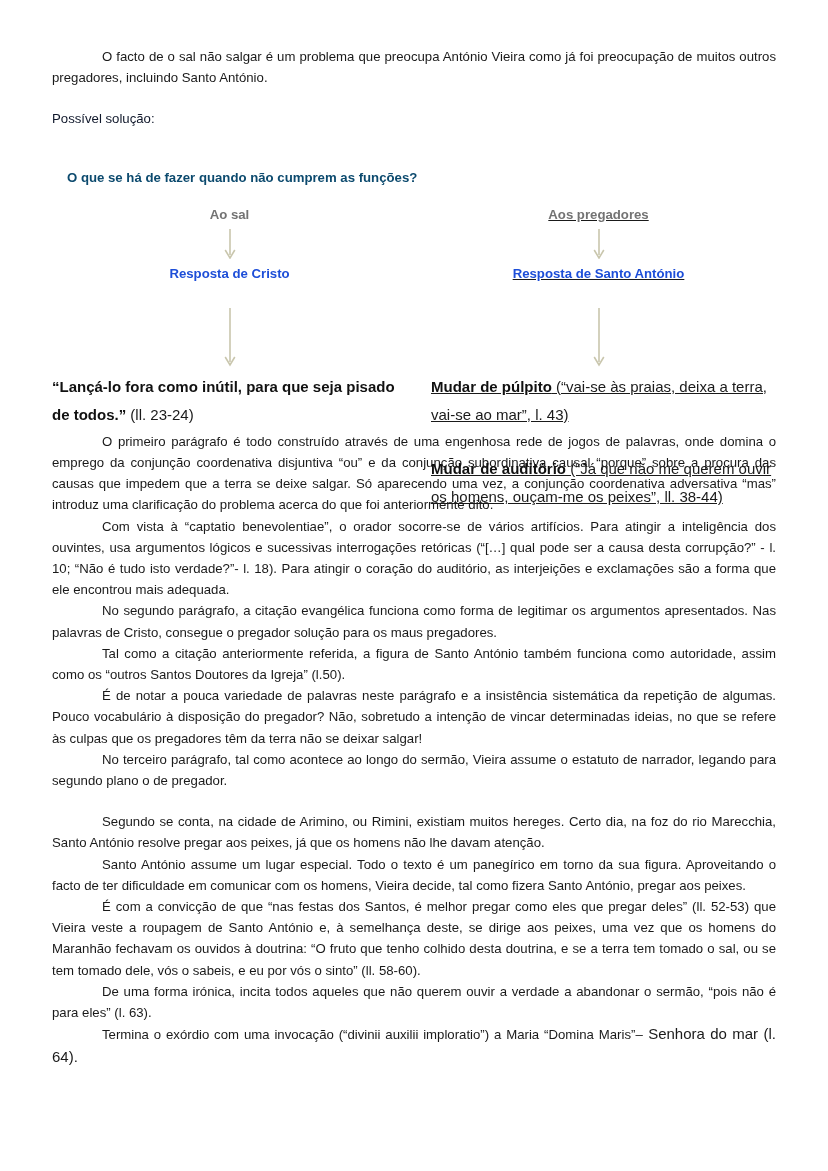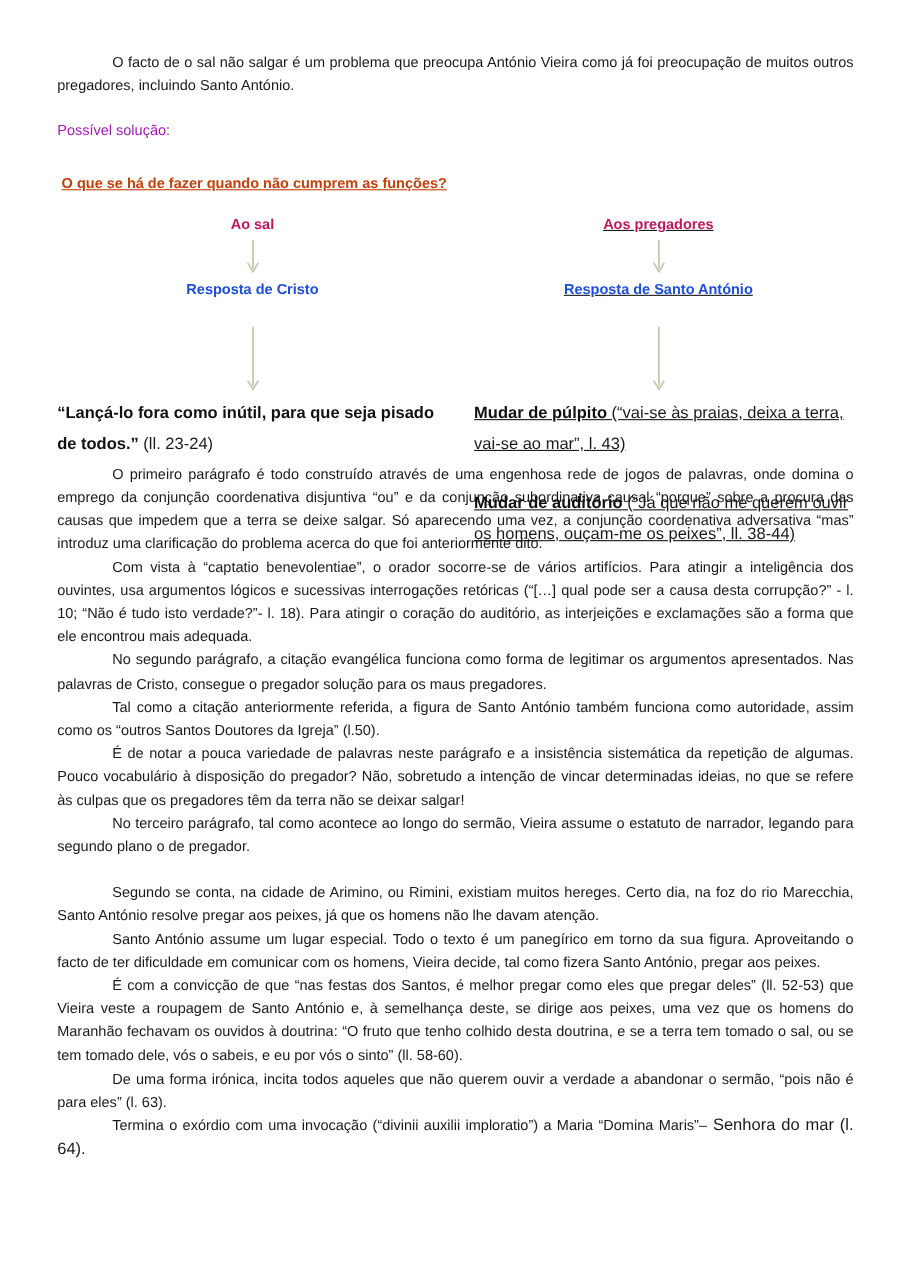--- a/index.html
+++ b/index.html
@@ -35,30 +35,29 @@
     color: #1a1a1a;
   }
   p.indent { text-indent: 50px; }
   .spacer-20 { height: 20px; }
   .spacer-22 { height: 22px; }
 
   .sub-label {
     margin: 0;
     font-size: 13.2px;
     line-height: 21.2px;
-    color: #a21caf;
+    color: #0f172a;
   }
 
   .question-heading {
-    margin: 4px;
+    margin: 15px;
     font-size: 13.2px;
     line-height: 21.2px;
     font-weight: bold;
-    color: #c2410c;
-    text-decoration: underline;
+    color: #0c4a6e;
   }
 
   
   .diagram {
     position: relative;
     width: 100%;
     height: 225px;
     margin-top: 18px;
   }
   .dcol {
@@ -67,21 +66,21 @@
     width: 355px;
   }
   .dcol-left  { left: 0px; }
   .dcol-right { left: 369px; text-decoration: underline; }
 
   .dhead {
     text-align: center;
     font-weight: bold;
     font-size: 13.2px;
     line-height: 18px;
-    color: #be185d;
+    color: #737373;
   }
   .dnode {
     text-align: center;
     font-weight: bold;
     font-size: 13.2px;
     line-height: 18px;
     color: #1d4ed8;
   }
   .dleaf {
     font-size: 15px;

